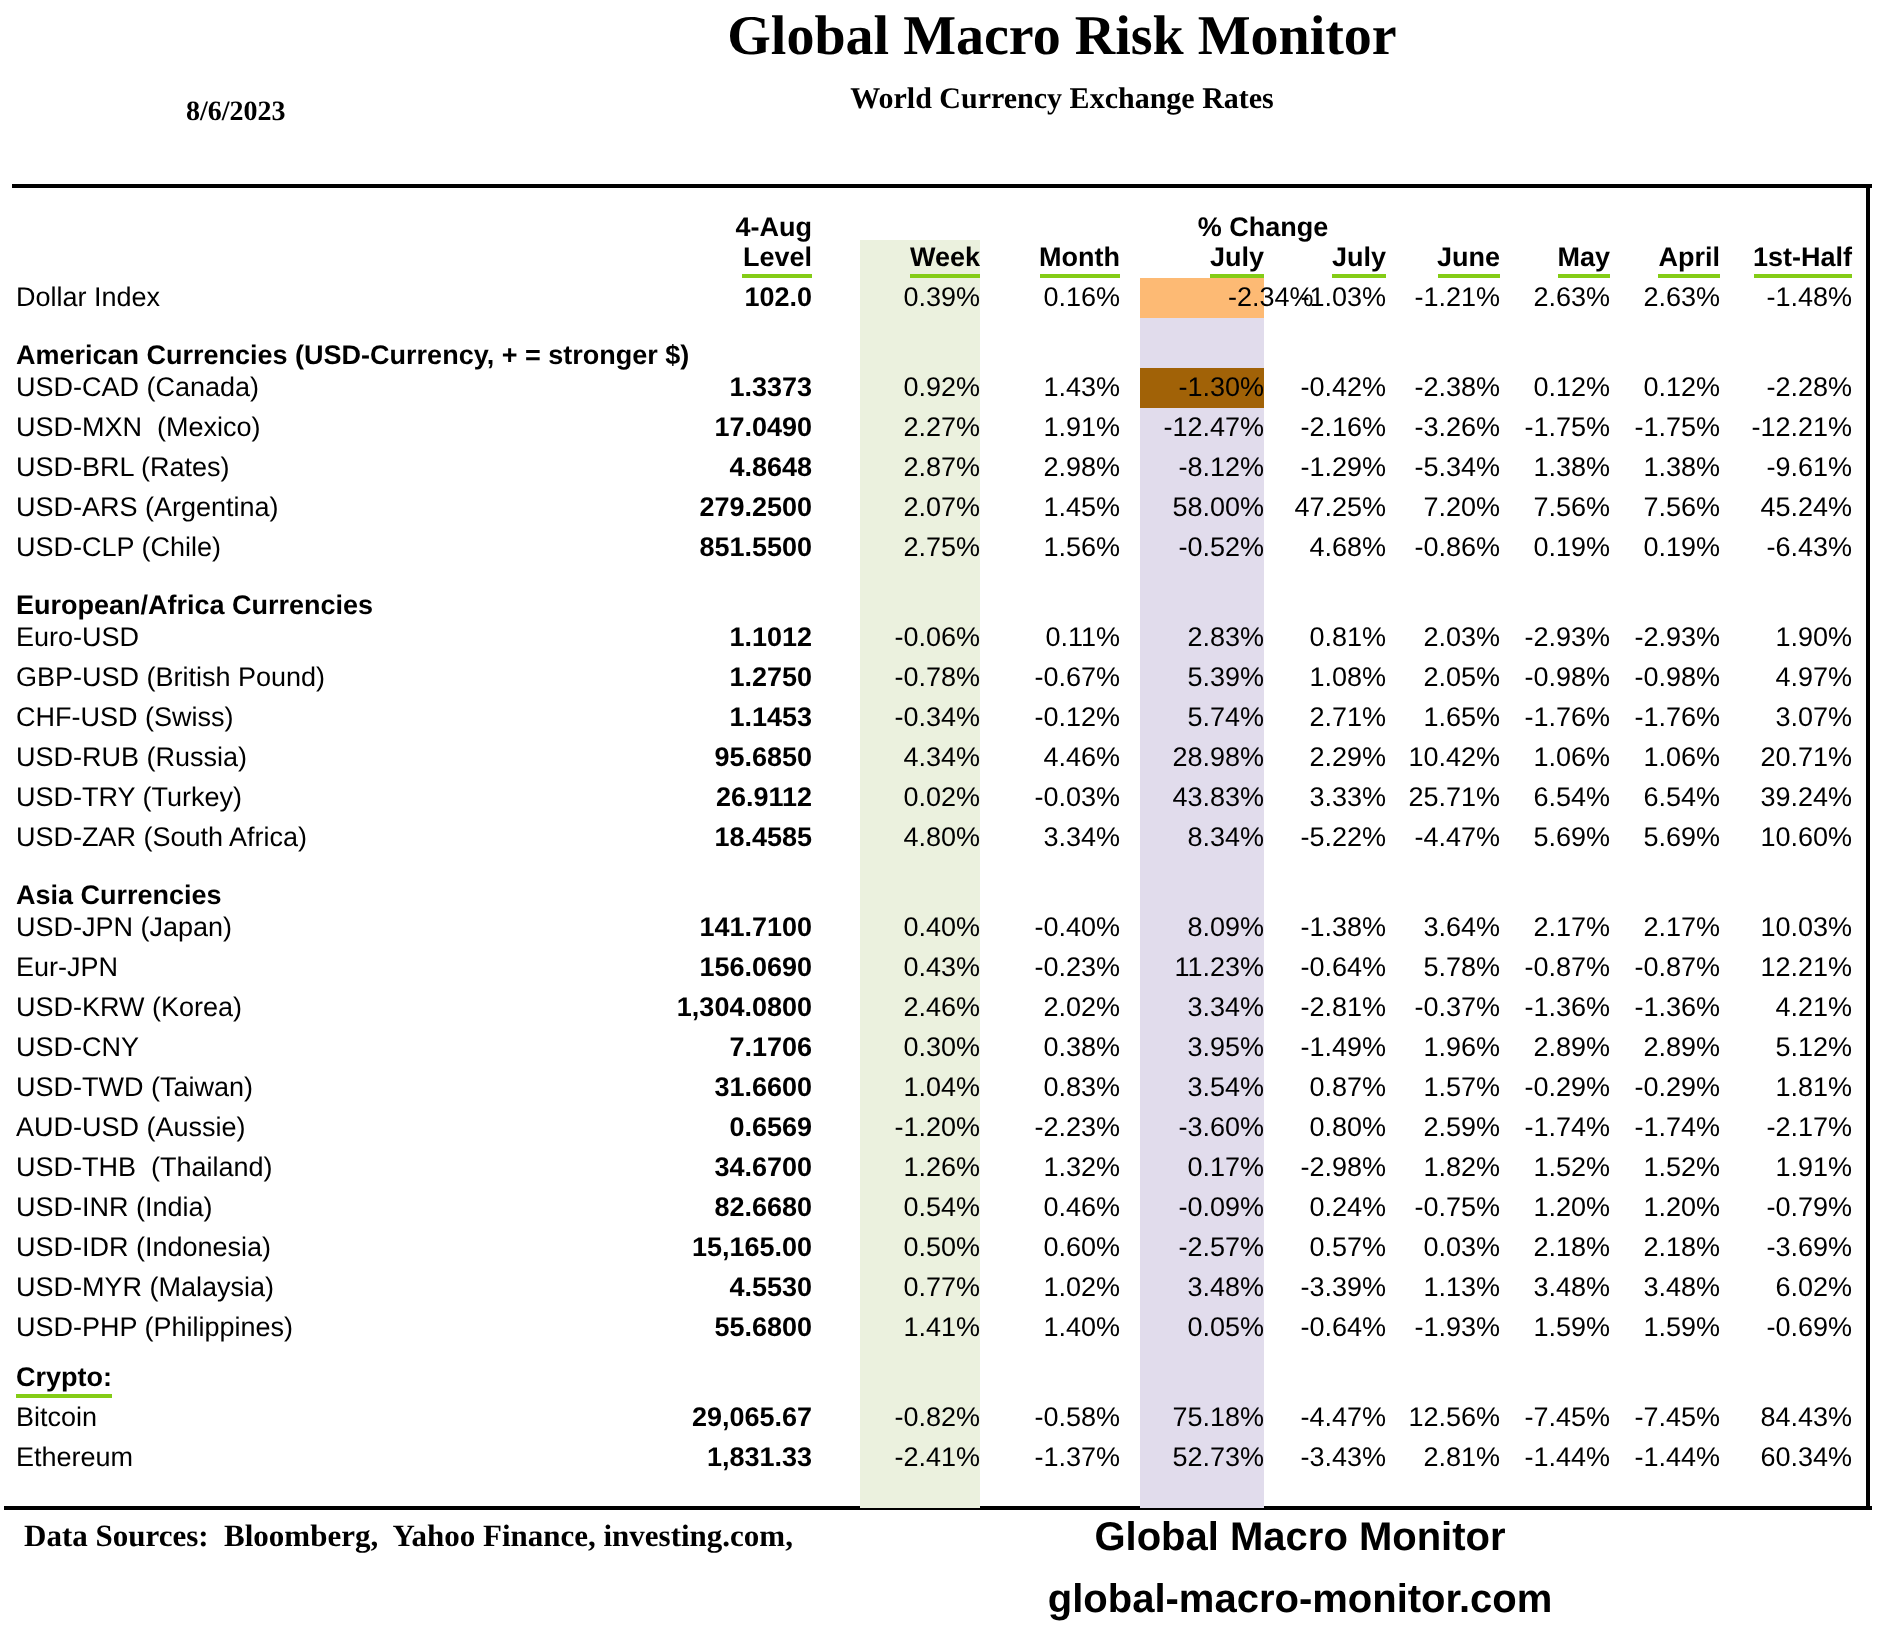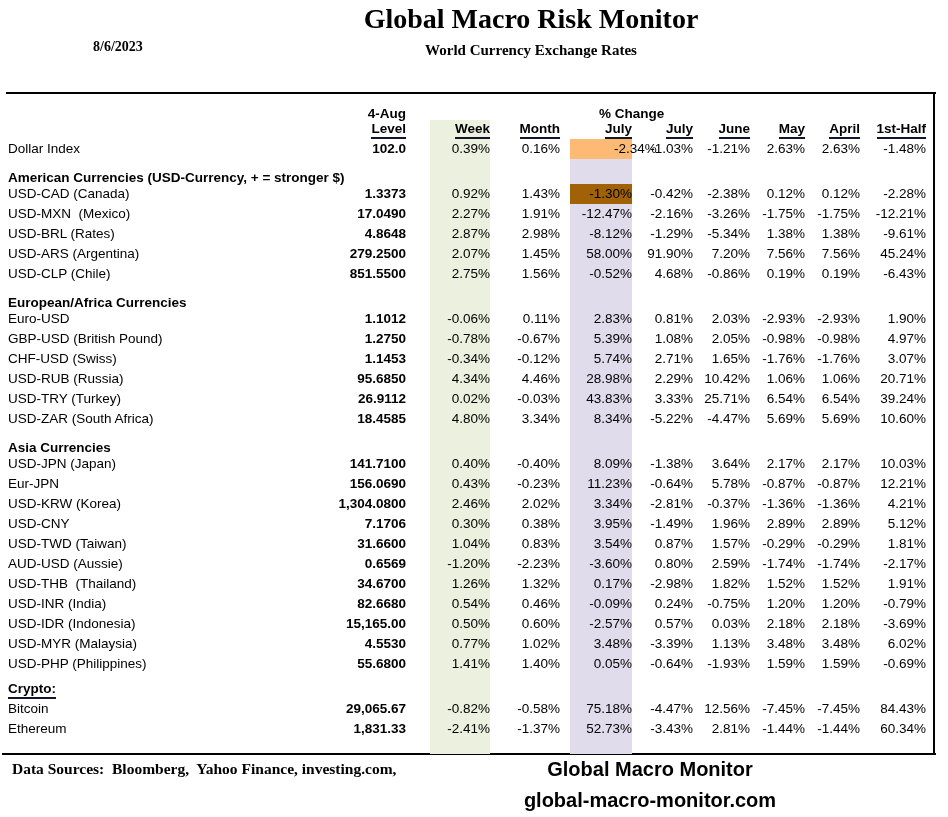--- a/index.html
+++ b/index.html
@@ -10,21 +10,21 @@
   }
   .title {
     position:absolute; top:3px; left:114px; width:834px; text-align:center;
     font-family:"Liberation Serif", serif; font-weight:bold; font-size:28px;
   }
   .subtitle {
     position:absolute; top:42px; left:114px; width:834px; text-align:center;
     font-family:"Liberation Serif", serif; font-weight:bold; font-size:15px;
   }
   .date {
-    position:absolute; top:39px; left:93px;
+    position:absolute; top:49px; left:93px;
     font-family:"Liberation Serif", serif; font-weight:bold; font-size:14px;
   }
   .rule-top { position:absolute; top:92px; left:6px; width:930px; height:2px; background:#000; }
   .rule-bottom { position:absolute; top:753px; left:2px; width:934px; height:2px; background:#000; }
   .vline { position:absolute; top:92px; left:933px; width:2px; height:663px; background:#000; }
 
   table.fx {
     position:absolute; top:96px; left:8px; width:918px;
     border-collapse:collapse; table-layout:fixed;
     font-size:13.5px; line-height:1;
@@ -36,21 +36,21 @@
   tr.sectionrow td { height:25px; vertical-align:bottom; }
   tr.fillerrow td { height:15px; }
   td.num { text-align:right; }
   td.c-level { font-weight:bold; }
   td.c-week { padding-right:6px; }
   td.c-julym { padding-right:6px; }
   .band-week { background:#EBF1DE; }
   .band-july { background:#E1DCEC; }
   .lbl { white-space:pre; }
   .sec-label { font-weight:bold; white-space:pre; }
-  .u { display:inline-block; border-bottom:2px solid #0f172a; padding-bottom:2px; }
+  .u { display:inline-block; border-bottom:2px solid #84cc16; padding-bottom:2px; }
   td.pctchange { text-align:center; padding-right:14px; }
   td.c-4aug { text-align:right; padding-right:8px; }
 
   .footer-sources {
     position:absolute; top:760px; left:12px;
     font-family:"Liberation Serif", serif; font-weight:bold; font-size:15.5px;
     white-space:pre;
   }
   .footer-brand {
     position:absolute; top:758px; left:470px; width:360px; text-align:center;
@@ -204,21 +204,21 @@
         <tr class="datarow">
           <td><span class="lbl">USD-ARS (Argentina)</span></td>
           <td class="num c-level">279.2500</td>
           <td></td>
           <td class="num c-week band-week" style="background: rgb(235, 241, 222);">2.07%</td>
           <td></td>
           <td class="num c-month">1.45%</td>
           <td></td>
           <td class="num c-julym band-july" style="background: rgb(225, 220, 236);">58.00%</td>
           <td></td>
-          <td class="num c-july">91.90%</td>
+          <td class="num c-july">47.25%</td>
           <td class="num c-june">7.20%</td>
           <td class="num c-may">7.56%</td>
           <td class="num c-april">7.56%</td>
           <td class="num c-half">45.24%</td>
         </tr>
         <tr class="datarow">
           <td><span class="lbl">USD-CLP (Chile)</span></td>
           <td class="num c-level">851.5500</td>
           <td></td>
           <td class="num c-week band-week" style="background: rgb(235, 241, 222);">2.75%</td>

